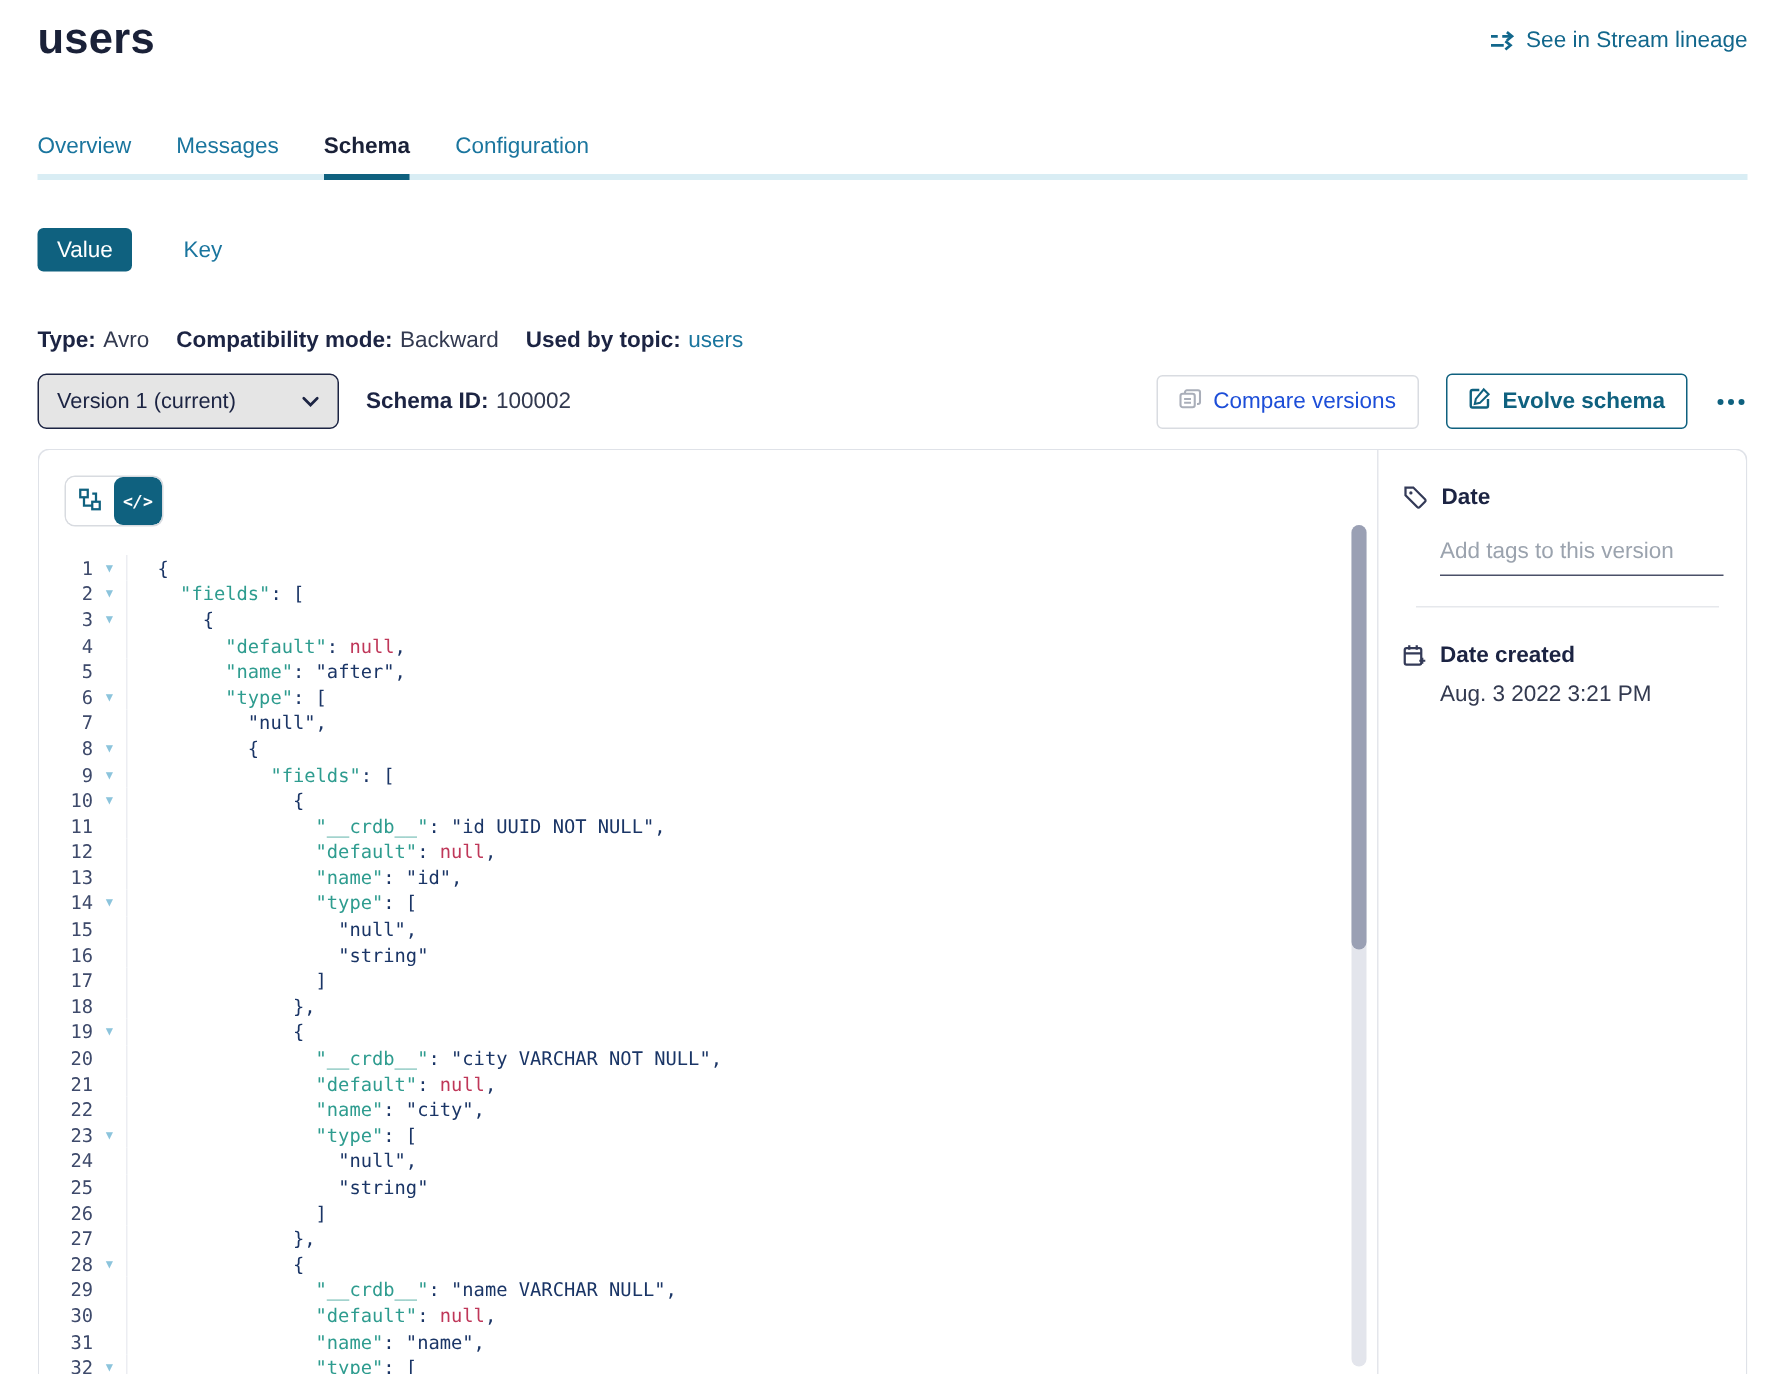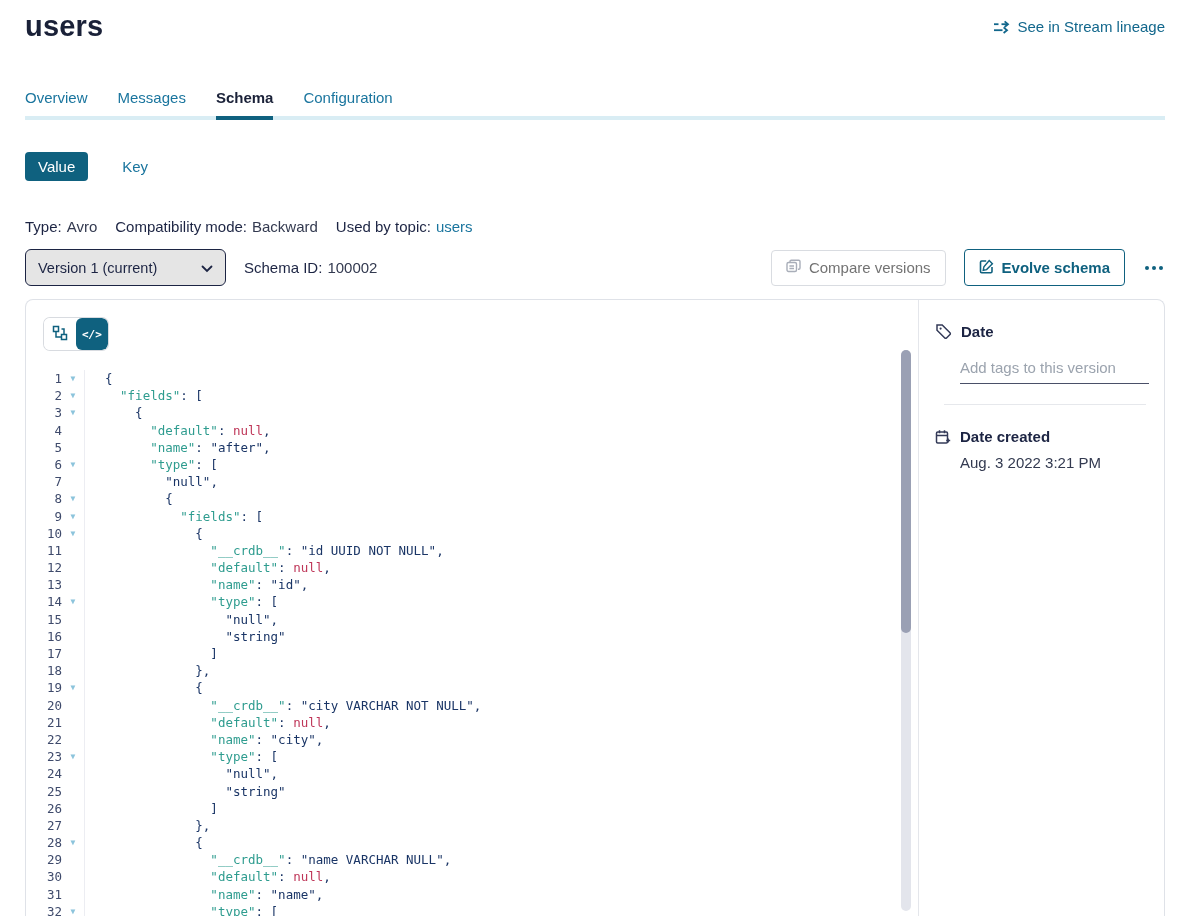--- a/index.html
+++ b/index.html
@@ -22,34 +22,34 @@
 
   
   .toggle-row { margin-top:32px; display:flex; align-items:center; gap:34px; }
   .btn-value { background:#0f617f; color:#fff; border:none; border-radius:4px;
                font-size:15px; padding:6px 13px; cursor:pointer; font-family:inherit; }
   .btn-key { color:#1a759e; font-size:15px; background:none; border:none; cursor:pointer; font-family:inherit; }
 
   
   .meta-row { margin-top:37px; display:flex; gap:18px; font-size:15px; }
   .meta-item { display:flex; gap:5px; }
-  .m-label { font-weight:400; color:#1c2443; }
+  .m-label { font-weight:700; color:#1c2443; }
   .m-value { color:#333a50; }
   .m-value.link { color:#1a759e; cursor:pointer; }
 
   
   .version-row { margin-top:14px; display:flex; align-items:center; }
   .version-select { width:201px; height:37px; border:1px solid #1c2443; border-radius:6px;
                     display:flex; align-items:center; padding:0 12px; font-size:14.5px; color:#1c2443;
                     cursor:pointer; background:#e5e5e5; }
   .version-select .chev { margin-left:auto; }
   .schema-id-wrap { margin-left:18px; font-size:15px; display:flex; gap:5px; }
   .actions { margin-left:auto; display:flex; align-items:center; gap:18px; }
   .btn-compare { display:flex; align-items:center; gap:8px; height:36px; padding:0 14px;
-                 border:1px solid #d9dce1; border-radius:4px; background:#fff; color:#737373;
+                 border:1px solid #d9dce1; border-radius:4px; background:#fff; color:#1d4ed8;
                  font-size:15px; font-family:inherit; cursor:default; }
   .btn-evolve { display:flex; align-items:center; gap:8px; height:37px; padding:0 14px;
                 border:1px solid #0f617f; border-radius:4px; background:#fff; color:#0f617f;
                 font-size:15px; font-weight:700; font-family:inherit; cursor:pointer; }
   .more-dots { display:flex; gap:3px; cursor:pointer; padding:4px 2px; }
   .more-dots i { width:4px; height:4px; border-radius:50%; background:#0f617f; display:block; }
 
   
   .card { margin-top:13px; border:1px solid #dfe2e8; border-radius:8px 8px 0 0; border-bottom:none;
           height:620px; display:flex; overflow:hidden; }

